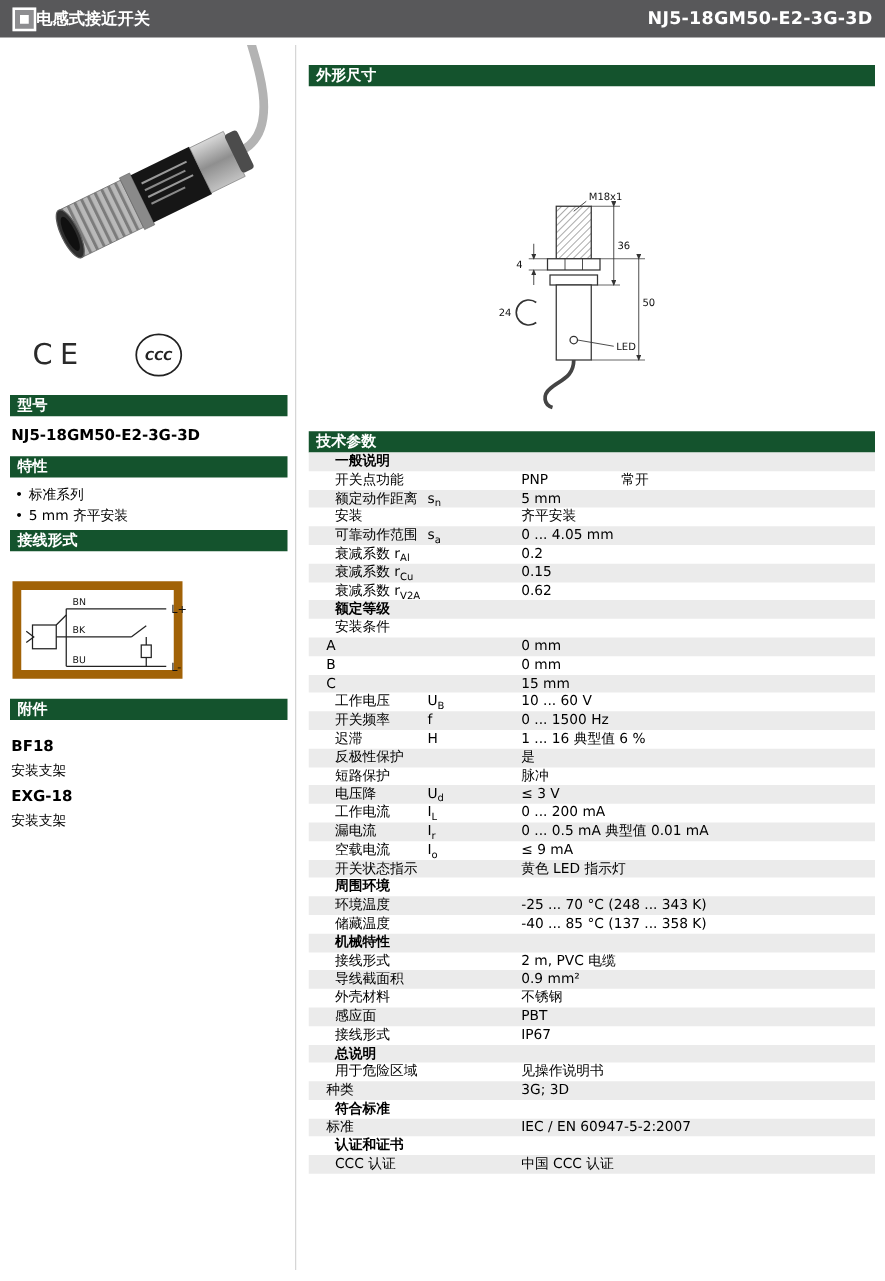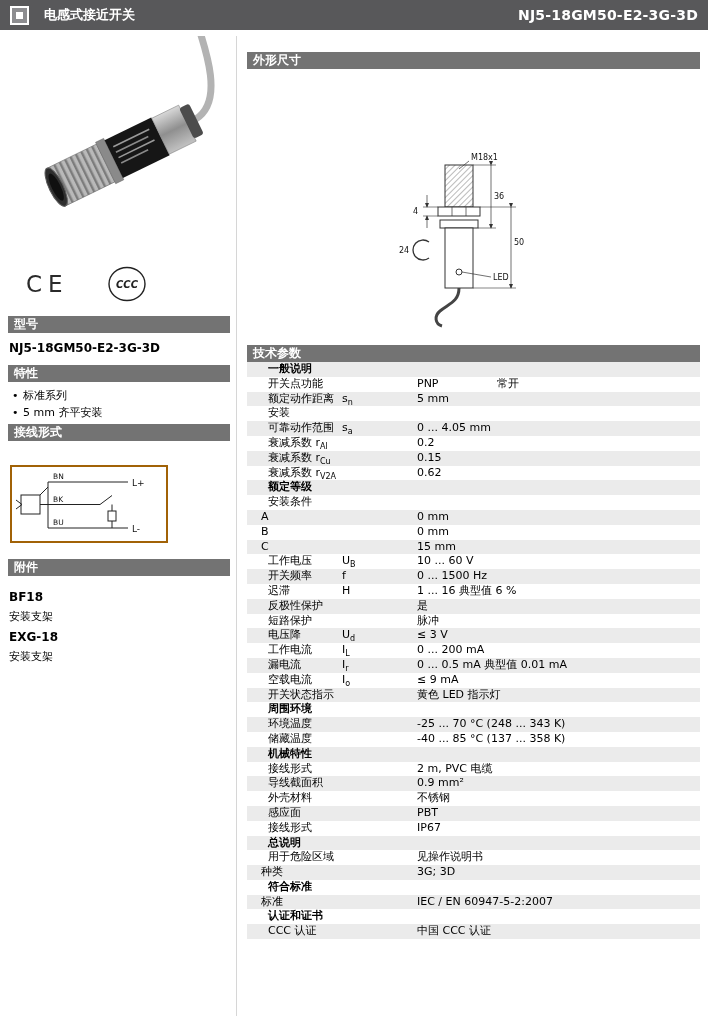--- a/index.html
+++ b/index.html
@@ -2,41 +2,41 @@
 <html><head>
 <meta charset="utf-8">
 <style>
   *{margin:0;padding:0;box-sizing:border-box}
   html,body{background:#fff}
   body{font-family:"DejaVu Sans","Liberation Sans",sans-serif;color:#000}
   .page{position:relative;width:708px;height:1025px;background:#fff;overflow:hidden;margin:0 auto}
 
   
   .topbar{position:absolute;top:0;left:0;right:0;height:30px;background:#58585a;color:#fff;
-          display:flex;align-items:center;padding:0 10px;gap:15px}
+          display:flex;align-items:center;padding:0 10px;gap:0}
   .logo{width:19px;height:19px;border:2px solid #fff;background:#8d8d90;position:relative;flex:none}
   .logo::after{content:"";position:absolute;inset:4px;background:#fff}
   .topbar .title{font-size:13px;font-weight:bold}
   .topbar .part{margin-left:auto;font-size:14px;font-weight:bold;letter-spacing:.2px}
 
   .content{position:absolute;top:36px;left:8px;right:8px;bottom:0;display:flex;align-items:flex-start}
   .leftcol{width:222px;flex:none}
   .rightcol{flex:1;margin-left:6px;border-left:1px solid #d6d6d6;padding-left:10px;min-height:980px}
 
-  .bar{background:#737373;color:#fff;font-weight:bold;font-size:12px;height:17px;line-height:17px;padding:0 6px}
+  .bar{background:#14532d;color:#fff;font-weight:bold;font-size:12px;height:17px;line-height:17px;padding:0 6px}
 
   
   .photo{width:222px;height:230px;display:block}
   .marks{height:36px;display:flex;align-items:center;gap:38px;padding-left:18px}
   .ce{font-size:23px;letter-spacing:6px;color:#2a2a2a;font-weight:500}
   .model-val{font-size:12px;font-weight:bold;padding:8px 1px 10px 1px}
   .feat-list{padding:5px 0 3px 4px;font-size:11px;line-height:17px}
   .feat-list li{list-style:none;position:relative;padding-left:11px}
   .feat-list li::before{content:"•";position:absolute;left:0;top:0}
-  .wirebox{width:158px;height:78px;border:2px solid #a16207;margin:24px 0 16px 2px}
+  .wirebox{width:136px;height:78px;border:7px solid #a16207;margin:24px 0 16px 2px}
   .acc{padding:8px 1px 0 1px}
   .acc .acc-name{font-size:12px;font-weight:bold;margin-top:6px}
   .acc .acc-desc{font-size:11px;margin-top:5px;margin-bottom:6px}
   .mt14{margin-top:14px}
 
   
   .dimbar{margin-top:16px}
   .drawwrap{height:276px;position:relative}
   .dimsvg{position:absolute;left:118px;top:78px}
 
@@ -216,20 +216,21 @@
             <span class="tval"><span class="v1">PNP</span><span>常开</span></span>
           </div>
           <div class="trow">
             <span class="tlabel">额定动作距离</span>
             <span class="tsym">s<sub>n</sub></span>
             <span class="tval">5 mm</span>
           </div>
           <div class="trow">
             <span class="tlabel">安装</span>
             <span class="tsym"></span>
+            <span class="tval">齐平安装</span>
           </div>
           <div class="trow">
             <span class="tlabel">可靠动作范围</span>
             <span class="tsym">s<sub>a</sub></span>
             <span class="tval">0 ... 4.05 mm</span>
           </div>
           <div class="trow">
             <span class="tlabel">衰减系数 r<sub>Al</sub></span>
             <span class="tsym"></span>
             <span class="tval">0.2</span>

